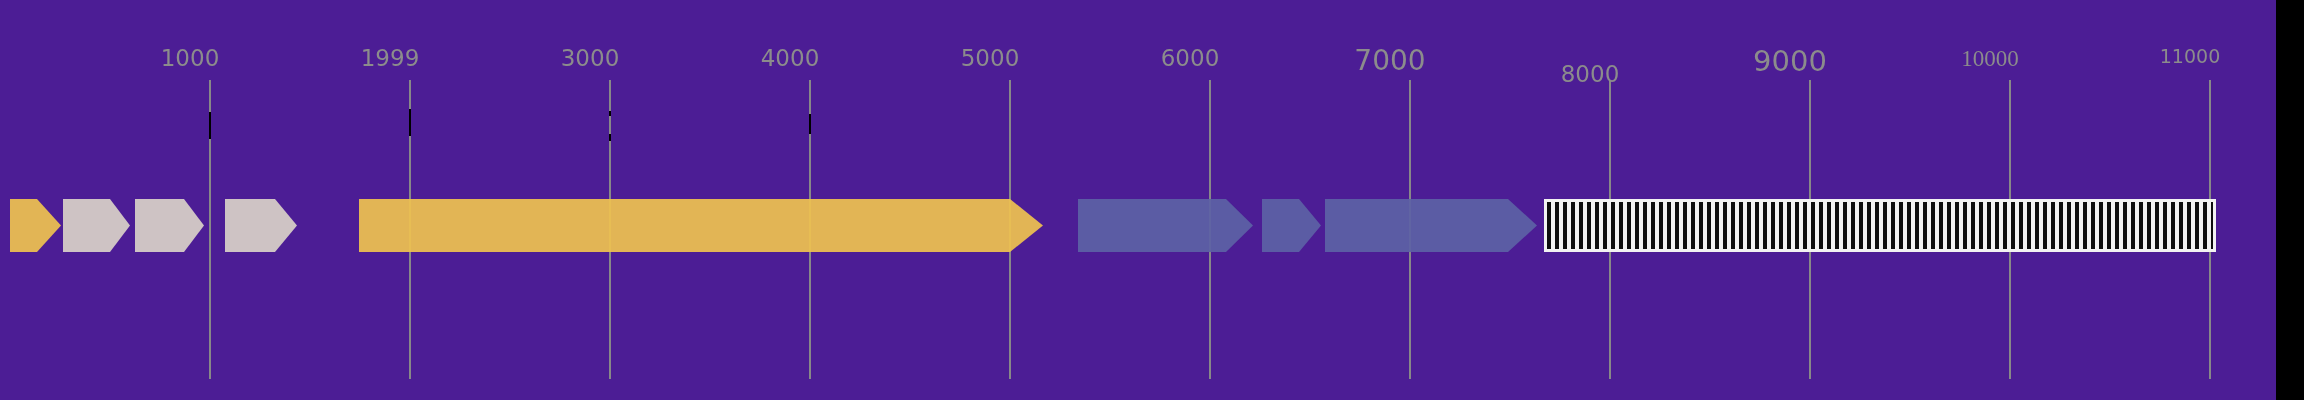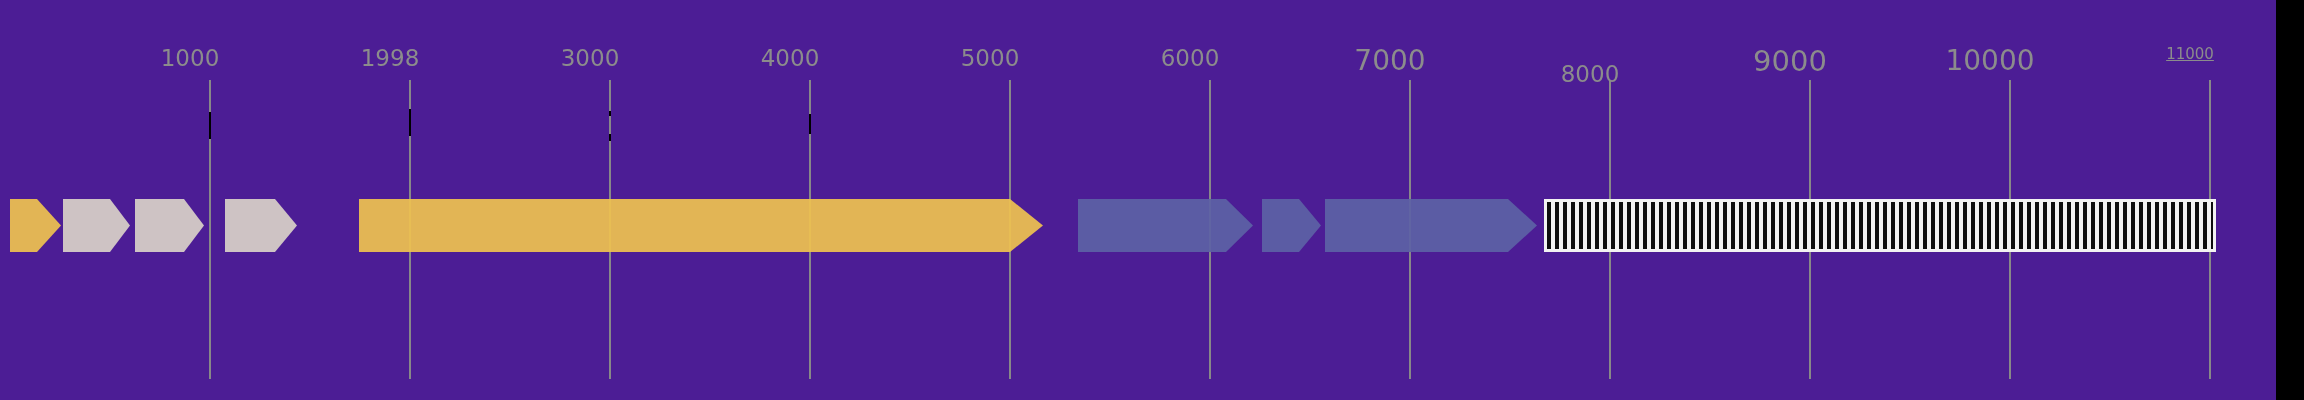--- a/index.html
+++ b/index.html
@@ -45,30 +45,30 @@
       <div class="gridline" style="left: 1008.8px; top: 80px; width: 2.4px; height: 299px;"></div>
       <div class="gridline" style="left: 1208.8px; top: 80px; width: 2.4px; height: 299px;"></div>
       <div class="gridline" style="left: 1408.8px; top: 80px; width: 2.4px; height: 299px;"></div>
       <div class="gridline" style="left: 1608.8px; top: 80px; width: 2.4px; height: 299px;"></div>
       <div class="gridline" style="left: 1808.8px; top: 80px; width: 2.4px; height: 299px;"></div>
       <div class="gridline" style="left: 2008.8px; top: 80px; width: 2.4px; height: 299px;"></div>
       <div class="gridline" style="left: 2208.8px; top: 80px; width: 2.4px; height: 299px;"></div>
     </div>
   <div id="tick-labels">
       <div class="tick-label" style="left: 190px; top: 47px; font-size: 23px; color: rgb(140, 140, 140);">1000</div>
-      <div class="tick-label" style="left: 390px; top: 47px; font-size: 23px; color: rgb(140, 140, 140);">1998</div>
+      <div class="tick-label" style="left: 390px; top: 47px; font-size: 23px; color: rgb(140, 140, 140);">1999</div>
       <div class="tick-label" style="left: 590px; top: 47px; font-size: 23px; color: rgb(140, 140, 140);">3000</div>
       <div class="tick-label" style="left: 790px; top: 47px; font-size: 23px; color: rgb(140, 140, 140);">4000</div>
       <div class="tick-label" style="left: 990px; top: 47px; font-size: 23px; color: rgb(140, 140, 140);">5000</div>
       <div class="tick-label" style="left: 1190px; top: 47px; font-size: 23px; color: rgb(140, 140, 140);">6000</div>
       <div class="tick-label" style="left: 1390px; top: 47px; font-size: 28px; color: rgb(140, 140, 140); text-align: center;">7000</div>
       <div class="tick-label" style="left: 1590px; top: 63px; font-size: 23px; color: rgb(140, 140, 140);">8000</div>
       <div class="tick-label" style="left: 1790px; top: 47px; font-size: 29px; color: rgb(140, 140, 140);">9000</div>
-      <div class="tick-label" style="left: 1990px; top: 47px; font-size: 28px; color: rgb(140, 140, 140);">10000</div>
-      <div class="tick-label" style="left: 2190px; top: 47px; font-size: 15px; color: rgb(140, 140, 140); text-decoration: underline;">11000</div>
+      <div class="tick-label" style="left: 1990px; top: 47px; font-size: 23px; color: rgb(140, 140, 140); font-family: Liberation Serif, serif;">10000</div>
+      <div class="tick-label" style="left: 2190px; top: 47px; font-size: 19px; color: rgb(140, 140, 140);">11000</div>
     </div>
   <div id="features">
       <div class="feature arrow" style="left: 10px; top: 199px; width: 51px; height: 53px; background: rgb(238, 193, 80); clip-path: polygon(0px 0px, 27px 0px, 100% 50%, 27px 100%, 0px 100%);"></div>
       <div class="feature arrow" style="left: 63px; top: 199px; width: 67px; height: 53px; background: rgb(216, 208, 199); clip-path: polygon(0px 0px, 47px 0px, 100% 50%, 47px 100%, 0px 100%);"></div>
       <div class="feature arrow" style="left: 135px; top: 199px; width: 69px; height: 53px; background: rgb(216, 208, 199); clip-path: polygon(0px 0px, 49px 0px, 100% 50%, 49px 100%, 0px 100%);"></div>
       <div class="feature arrow" style="left: 225px; top: 199px; width: 72px; height: 53px; background: rgb(216, 208, 199); clip-path: polygon(0px 0px, 50px 0px, 100% 50%, 50px 100%, 0px 100%);"></div>
       <div class="feature arrow" style="left: 359px; top: 199px; width: 684px; height: 53px; background: rgb(238, 193, 80); clip-path: polygon(0px 0px, 651px 0px, 100% 50%, 651px 100%, 0px 100%);"></div>
       <div class="feature arrow" style="left: 1078px; top: 199px; width: 175px; height: 53px; background: rgb(93, 97, 165); clip-path: polygon(0px 0px, 148px 0px, 100% 50%, 148px 100%, 0px 100%);"></div>
       <div class="feature arrow" style="left: 1262px; top: 199px; width: 59px; height: 53px; background: rgb(93, 97, 165); clip-path: polygon(0px 0px, 37px 0px, 100% 50%, 37px 100%, 0px 100%);"></div>
       <div class="feature arrow" style="left: 1325px; top: 199px; width: 212px; height: 53px; background: rgb(93, 97, 165); clip-path: polygon(0px 0px, 183px 0px, 100% 50%, 183px 100%, 0px 100%);"></div>

